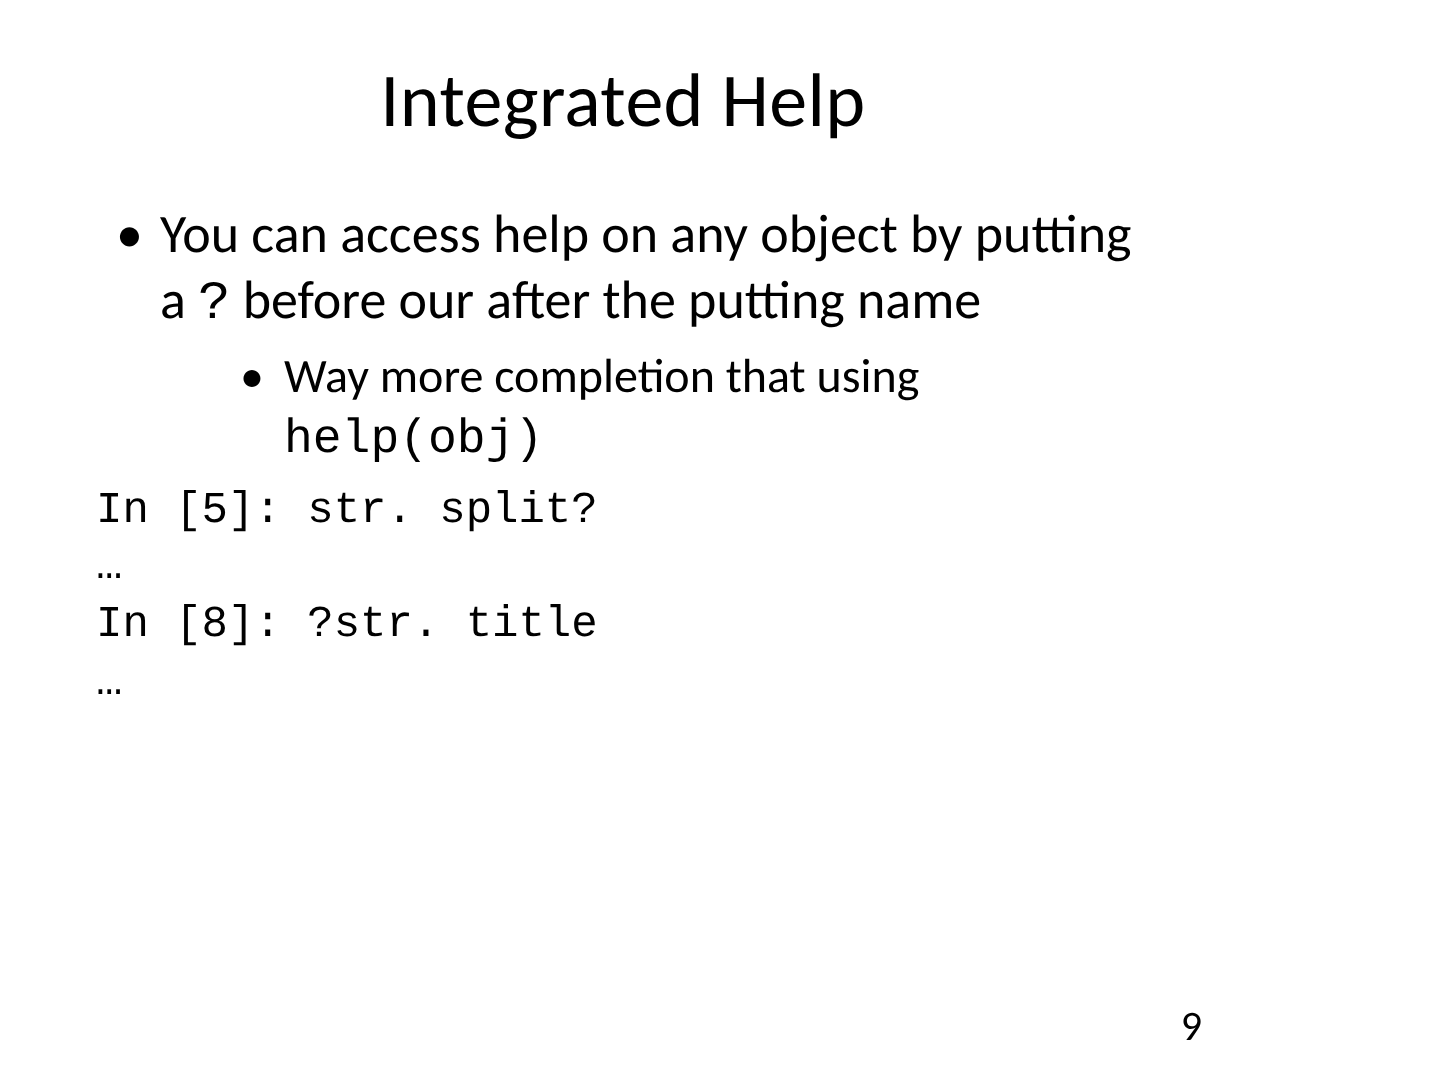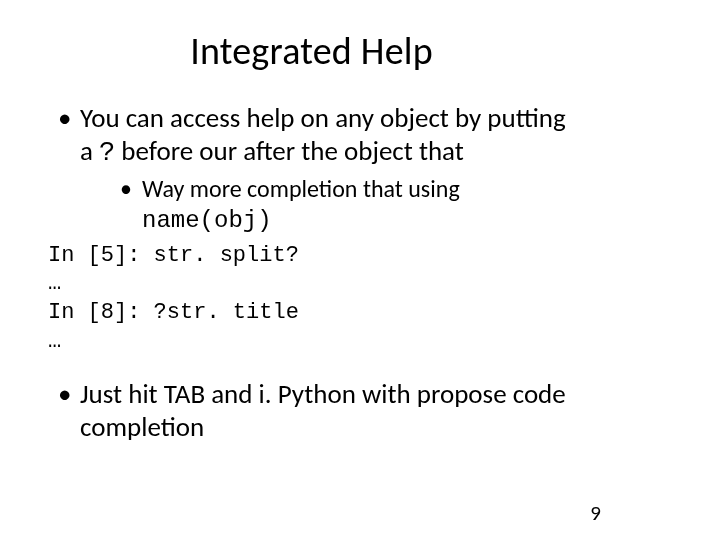--- a/index.html
+++ b/index.html
@@ -18,35 +18,30 @@
 </style>
 </head>
 <body>
 
 <div class="slide">
 
   <h1 class="title">Integrated Help</h1>
 
   <ul class="level1">
     <li>
-      <span>You can access help on any object by putting a </span><span class="mono">?</span><span> before our after the object that</span>
+      <span>You can access help on any object by putting a </span><span class="mono">?</span><span> before our after the putting name</span>
       <ul class="level2">
         <li>
-          <span>Way more completion that using </span><span class="mono">name(obj)</span>
+          <span>Way more completion that using </span><span class="mono">help(obj)</span>
         </li>
       </ul>
     </li>
   </ul>
 
   <div class="codeblock">In [5]: str. split?
 …
 In [8]: ?str. title
 …</div>
 
-  <ul class="level1">
-    <li>
-      <span>Just hit TAB and i. Python with propose code completion</span>
-    </li>
-  </ul>
 
   <div class="pagenum">9</div>
 
 </div>
 
 </body></html>

